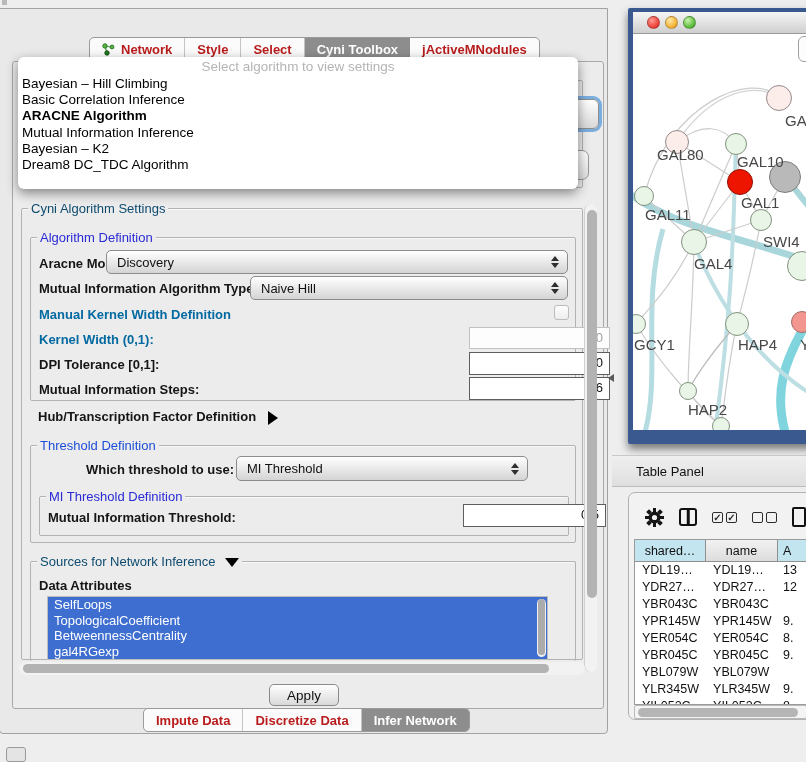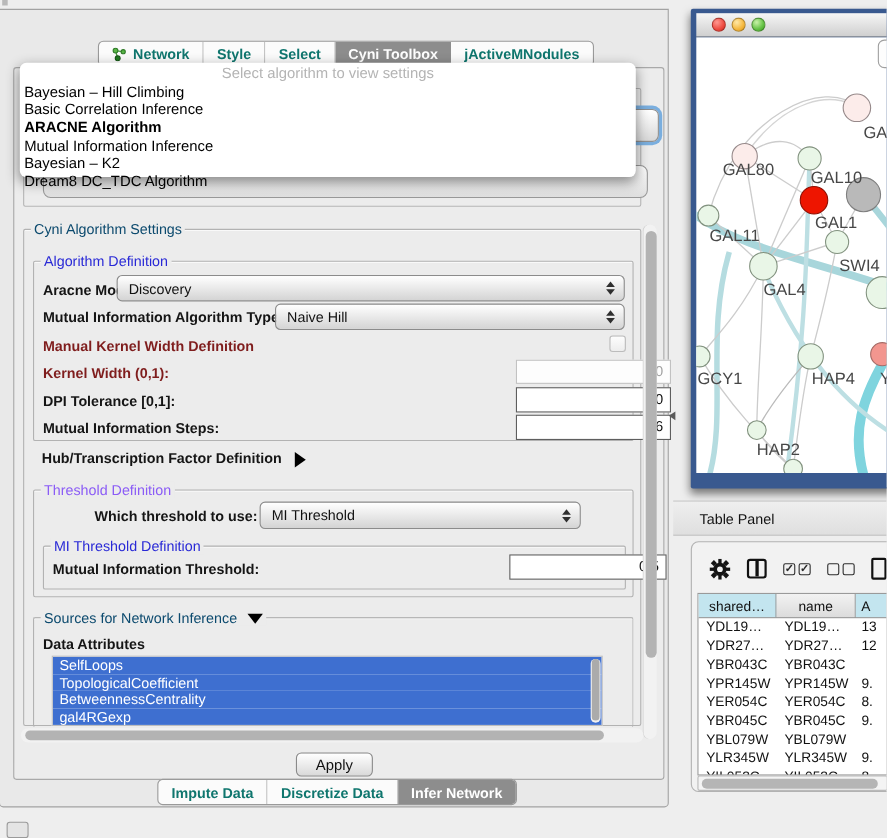--- a/index.html
+++ b/index.html
@@ -15,55 +15,55 @@
     display:flex; align-items:center; padding:0 10px; }
   .titlebar .t-text { font-size:13px; color:#111; }
   .tb-btns { margin-left:auto; display:flex; align-items:center; gap:8px; }
   .float-icon { width:11px; height:11px; border:2px solid #1a1a1a; border-radius:2px; }
   .close-icon { font-size:17px; font-weight:900; color:#1a1a1a; line-height:11px; }
 
   
   .tabstrip { position:absolute; display:flex; align-items:stretch;
     background:#fbfbfb; border:1px solid #9a9a9a; border-radius:5px; height:24px; overflow:hidden; }
   .tabstrip .tab { display:flex; align-items:center; padding:0 12px; font-weight:700;
-    color:#0f766e; border-right:1px solid #c4c4c4; white-space:nowrap; }
+    color:#b91c1c; border-right:1px solid #c4c4c4; white-space:nowrap; }
   .tabstrip .tab:last-child { border-right:none; }
   .tabstrip .tab.active { background:#8d8d8d; color:#fff; border-right:none; }
   .net-icon { width:13px; height:13px; margin-right:6px; }
 
   
   .content-panel { position:absolute; left:12px; top:52px; width:592px; height:648px;
     background:#ececec; border:1px solid #a9a9a9; border-radius:3px; }
 
   
   .frag-group { position:absolute; left:8px; top:18px; width:562px; height:108px;
     border:1px solid #b5b5b5; border-radius:2px; }
   .frag-combo1 { position:absolute; left:340px; top:37px; width:246px; height:30px;
     background:linear-gradient(#fff,#d8d8d8); border:1px solid #8e8e8e; border-radius:6px;
     box-shadow:0 0 0 3px #7aaede; }
   .frag-combo2 { position:absolute; left:26px; top:88px; width:550px; height:30px;
     background:linear-gradient(#fdfdfd,#dedede); border:1px solid #989898; border-radius:7px; }
 
   
-  .algo-popup { position:absolute; left:18px; top:57px; width:560px; height:104px;
+  .algo-popup { position:absolute; left:18px; top:57px; width:560px; height:132px;
     background:#ffffff; border-radius:6px; box-shadow:0 4px 12px rgba(0,0,0,.45); z-index:50;
     padding-top:2px; }
   .algo-placeholder { text-align:center; color:#b4b4b4; font-size:13.5px; height:17px; }
   .algo-item { padding:0 4px; height:16.2px; line-height:16.2px; font-size:13.5px; color:#000; white-space:nowrap; }
   .algo-item.selected { font-weight:700; }
 
   
   .group { position:absolute; border:1px solid #b2b2b2; border-radius:2px;
     box-shadow:0 1px 0 rgba(255,255,255,.7) inset; }
   .group-title { position:absolute; top:-8px; left:6px; background:#ececec; padding:0 3px;
     font-size:13px; white-space:nowrap; }
-  .gt-black { color:#0c4a6e; } .gt-blue { color:#2929d6; } .gt-green { color:#8b5cf6; }
+  .gt-black { color:#0c4a6e; } .gt-blue { color:#2929d6; } .gt-green { color:#1d4ed8; }
 
   .lbl { position:absolute; font-weight:700; color:#151515; white-space:nowrap; }
-  .lbl.disabled { color:#7f1d1d; }
+  .lbl.disabled { color:#0369a1; }
 
   .combo { position:absolute; display:flex; align-items:center;
     background:linear-gradient(#ffffff,#d4d4d4); border:1px solid #8c8c8c; border-radius:5px;
     padding-left:10px; }
   .combo .stepper { margin-left:auto; margin-right:8px; display:flex; flex-direction:column; gap:2px; }
   .tri-up { width:0; height:0; border-left:4px solid transparent; border-right:4px solid transparent; border-bottom:5px solid #2f2f2f; }
   .tri-dn { width:0; height:0; border-left:4px solid transparent; border-right:4px solid transparent; border-top:5px solid #2f2f2f; }
 
   .field { position:absolute; background:#fff; border:1px solid #5e5e5e; text-align:right;
     padding:2px 6px 0 4px;margin-left:40px; }

